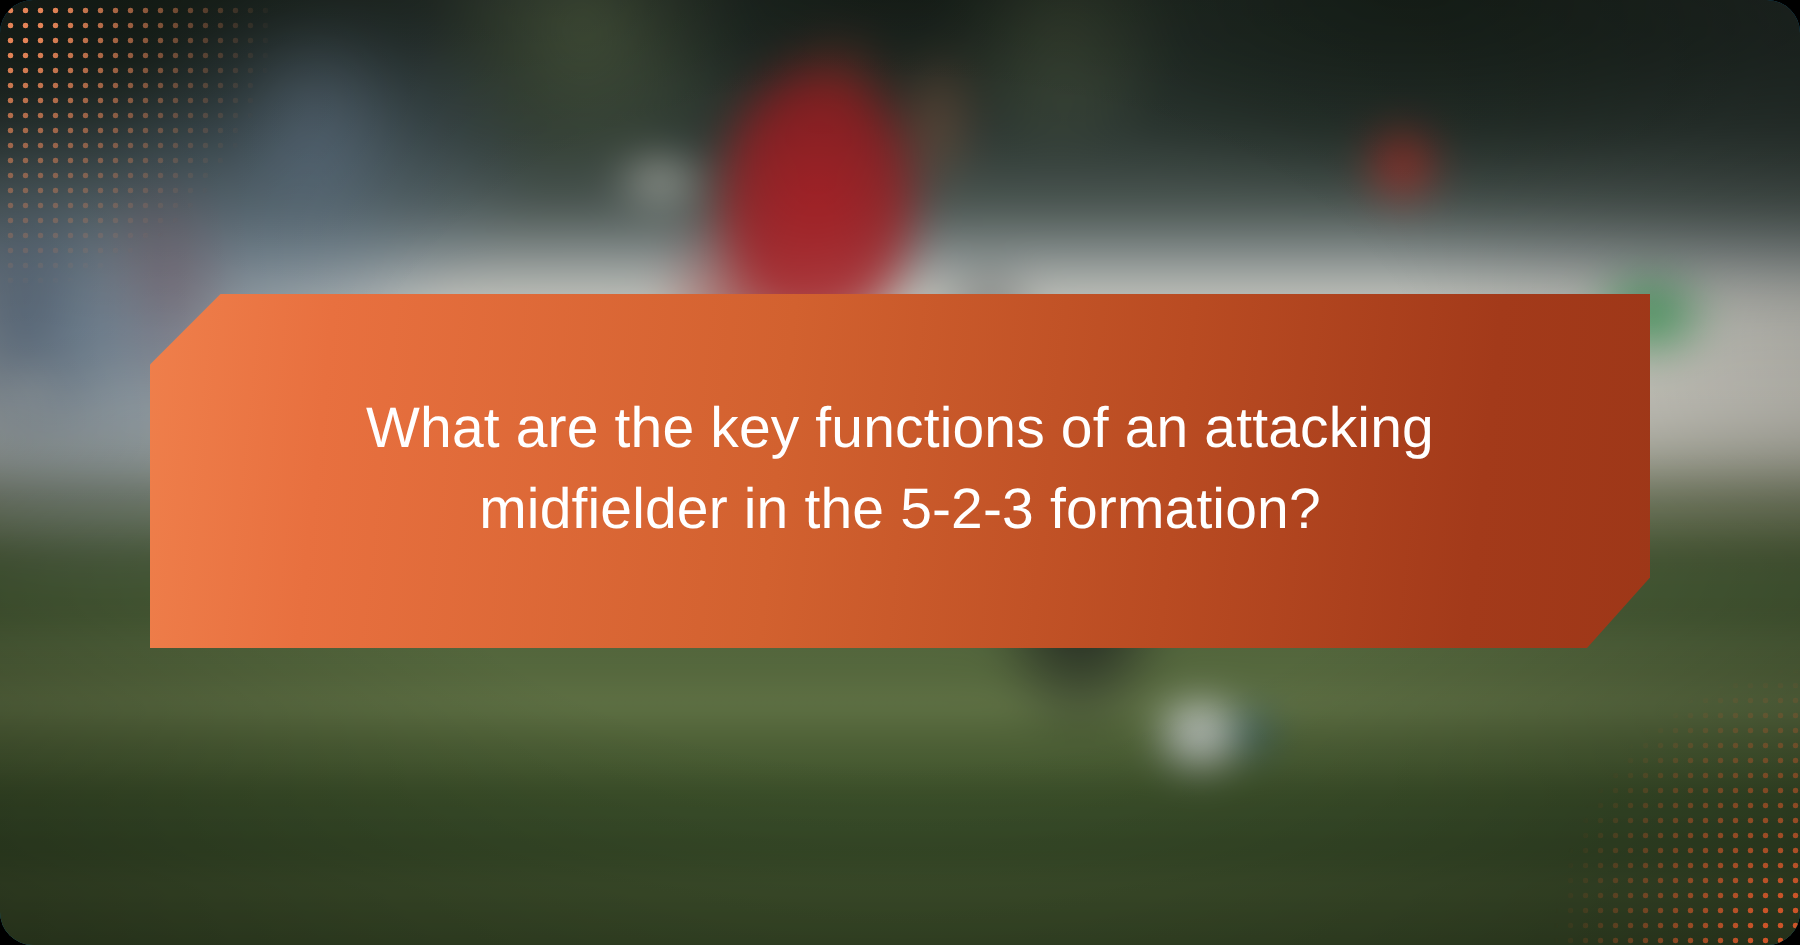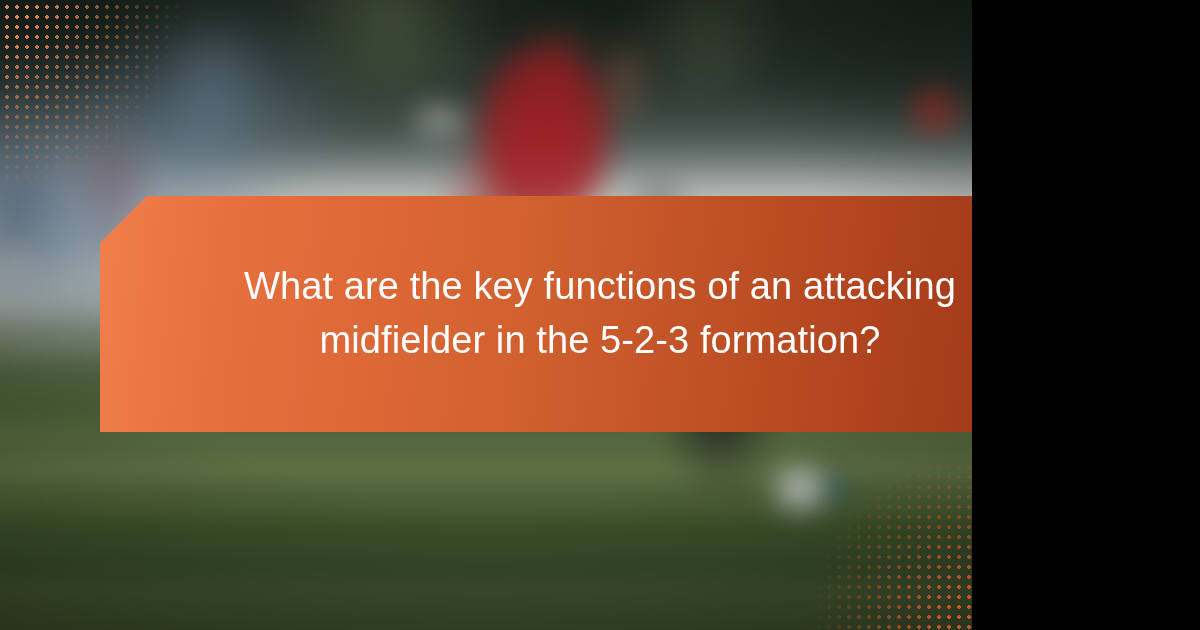--- a/index.html
+++ b/index.html
@@ -6,24 +6,25 @@
     margin: 0;
     padding: 0;
     background: #000;
   }
   body {
     font-family: "Liberation Sans", sans-serif;
   }
 
   .stage {
     position: relative;
-    width: 972px;
+    width: 1200px;
     height: 630px;
     overflow: hidden;
     background: #0369a1;
+    border-radius: 22px;
   }
 
   
   .photo {
     position: absolute;
     inset: -40px;
     overflow: hidden;
   }
   .photo-layer { position: absolute; inset: 0; }
 

